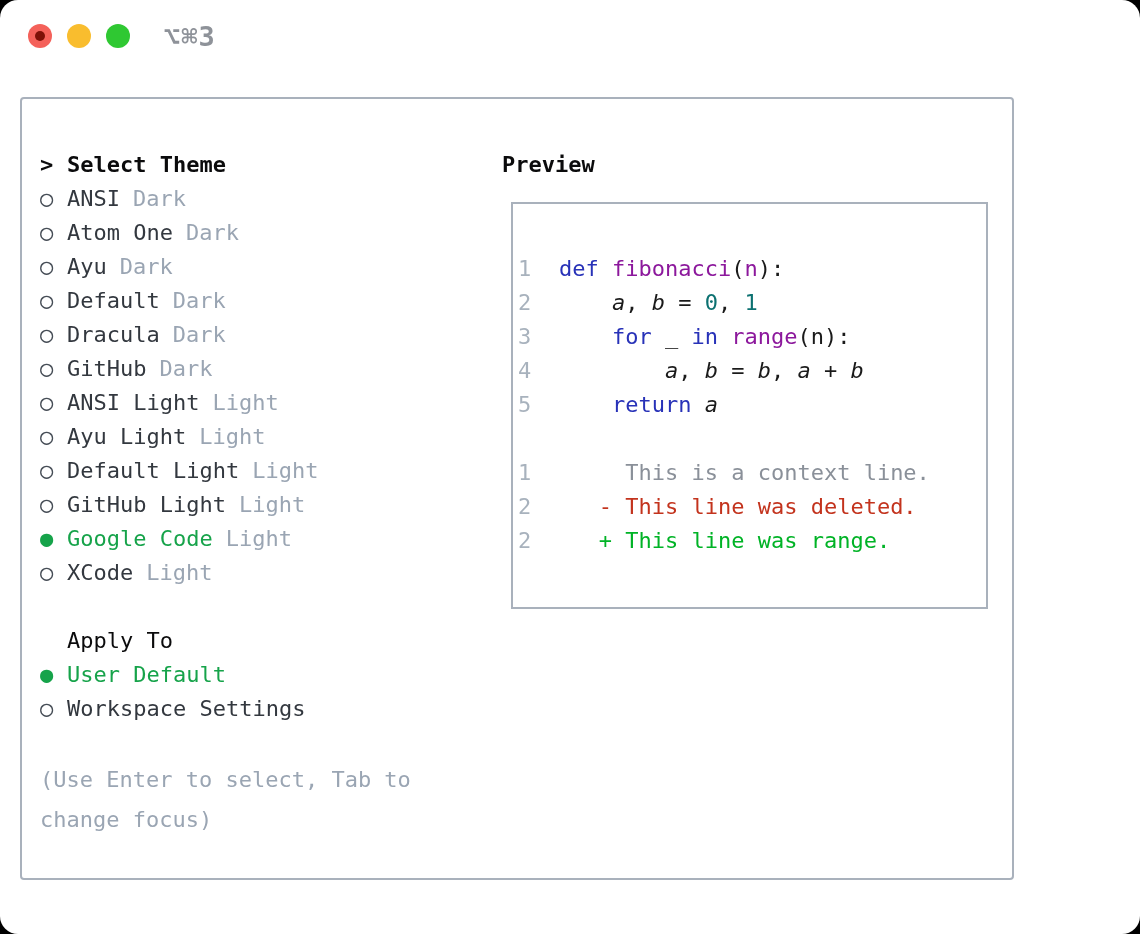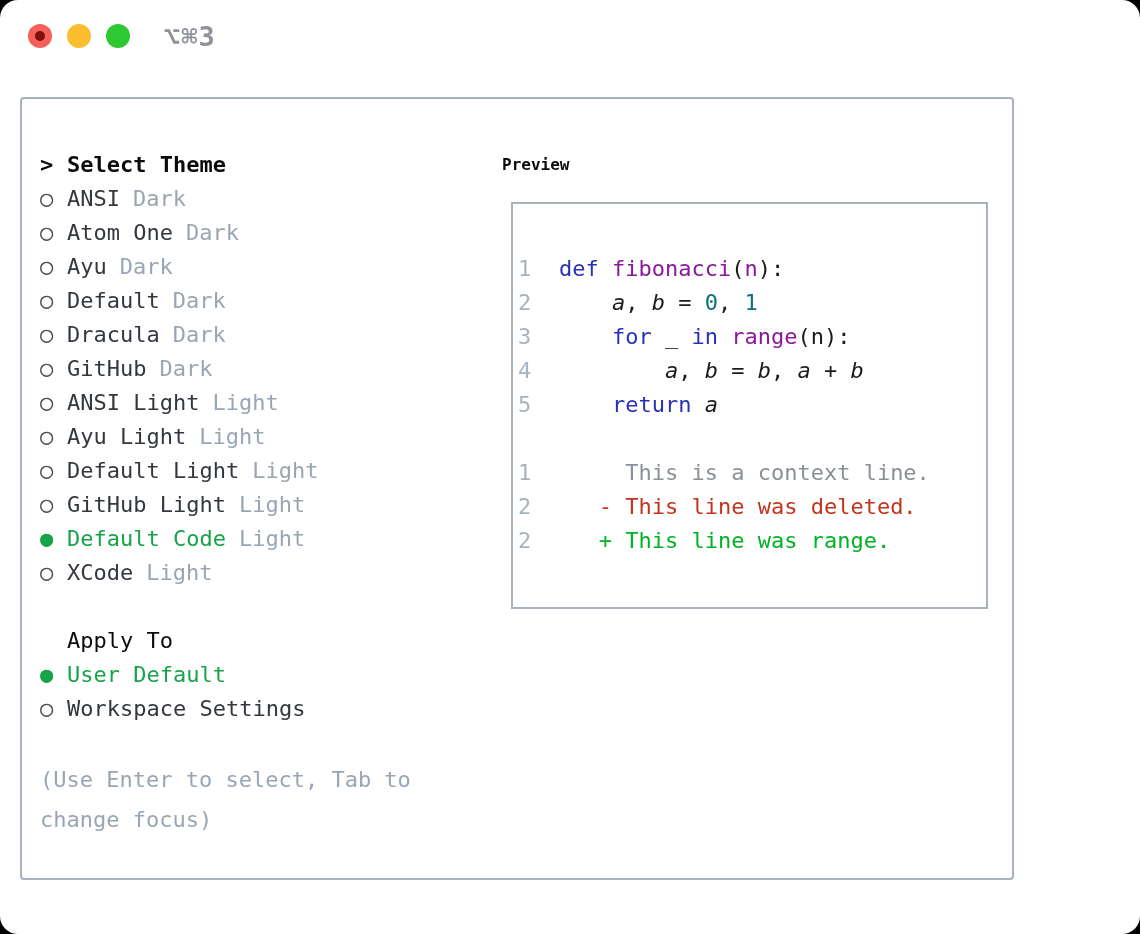--- a/index.html
+++ b/index.html
@@ -36,21 +36,21 @@
   .hdr .nm{color:var(--heading); font-weight:700;}
   .nm{color:var(--text);}
   .vt{color:var(--muted); margin-left:13px;}
   .item.sel .mk, .item.sel .nm{color:var(--green);}
   .apply{margin-top:34px;}
   .apply .hdr .nm{font-weight:400; color:var(--heading);}
   .help{margin-top:34px; color:var(--muted); max-width:400px;
     white-space:normal; line-height:40px;}
   
   .col-right{position:absolute; left:480px; top:49px;}
-  .pv-head{font-size:16px; line-height:34px; font-weight:700; color:var(--heading);}
+  .pv-head{font-size:22px; line-height:34px; font-weight:700; color:var(--heading);}
   .pv-box{position:absolute; left:489px; top:103px; width:477px; height:407px;
     border:2px solid var(--border); background:#fff; overflow:hidden;}
   .code{padding:48px 0 0 5px; font-size:22px; line-height:34px;}
   .cl{display:flex; white-space:pre;}
   .cl .ln{width:26px; flex:0 0 26px; color:var(--ln); margin-right:15px;}
   .blank{height:34px;}
   .s-kw{color:var(--kw);} .s-fn{color:var(--fn);} .s-num{color:var(--num);}
   .s-pl{color:var(--pl);} .s-var{color:var(--pl); font-style:italic;}
   .d-ctx{color:var(--ctx);} .d-del{color:var(--del);} .d-add{color:var(--add);}
 </style>
@@ -76,21 +76,21 @@
           <div class="row item"><span class="mk">○</span><span class="nm">ANSI</span><span class="vt">Dark</span></div>
           <div class="row item"><span class="mk">○</span><span class="nm">Atom One</span><span class="vt">Dark</span></div>
           <div class="row item"><span class="mk">○</span><span class="nm">Ayu</span><span class="vt">Dark</span></div>
           <div class="row item"><span class="mk">○</span><span class="nm">Default</span><span class="vt">Dark</span></div>
           <div class="row item"><span class="mk">○</span><span class="nm">Dracula</span><span class="vt">Dark</span></div>
           <div class="row item"><span class="mk">○</span><span class="nm">GitHub</span><span class="vt">Dark</span></div>
           <div class="row item"><span class="mk">○</span><span class="nm">ANSI Light</span><span class="vt">Light</span></div>
           <div class="row item"><span class="mk">○</span><span class="nm">Ayu Light</span><span class="vt">Light</span></div>
           <div class="row item"><span class="mk">○</span><span class="nm">Default Light</span><span class="vt">Light</span></div>
           <div class="row item"><span class="mk">○</span><span class="nm">GitHub Light</span><span class="vt">Light</span></div>
-          <div class="row item sel"><span class="mk">●</span><span class="nm">Default Code</span><span class="vt">Light</span></div>
+          <div class="row item sel"><span class="mk">●</span><span class="nm">Google Code</span><span class="vt">Light</span></div>
           <div class="row item"><span class="mk">○</span><span class="nm">XCode</span><span class="vt">Light</span></div>
         </div>
 
       <div class="apply">
         <div class="row hdr">
           <span class="mk"> </span><span class="nm">Apply To</span>
         </div>
         <div id="apply-list">
             <div class="row item sel"><span class="mk">●</span><span class="nm">User Default</span></div>
             <div class="row item"><span class="mk">○</span><span class="nm">Workspace Settings</span></div>

